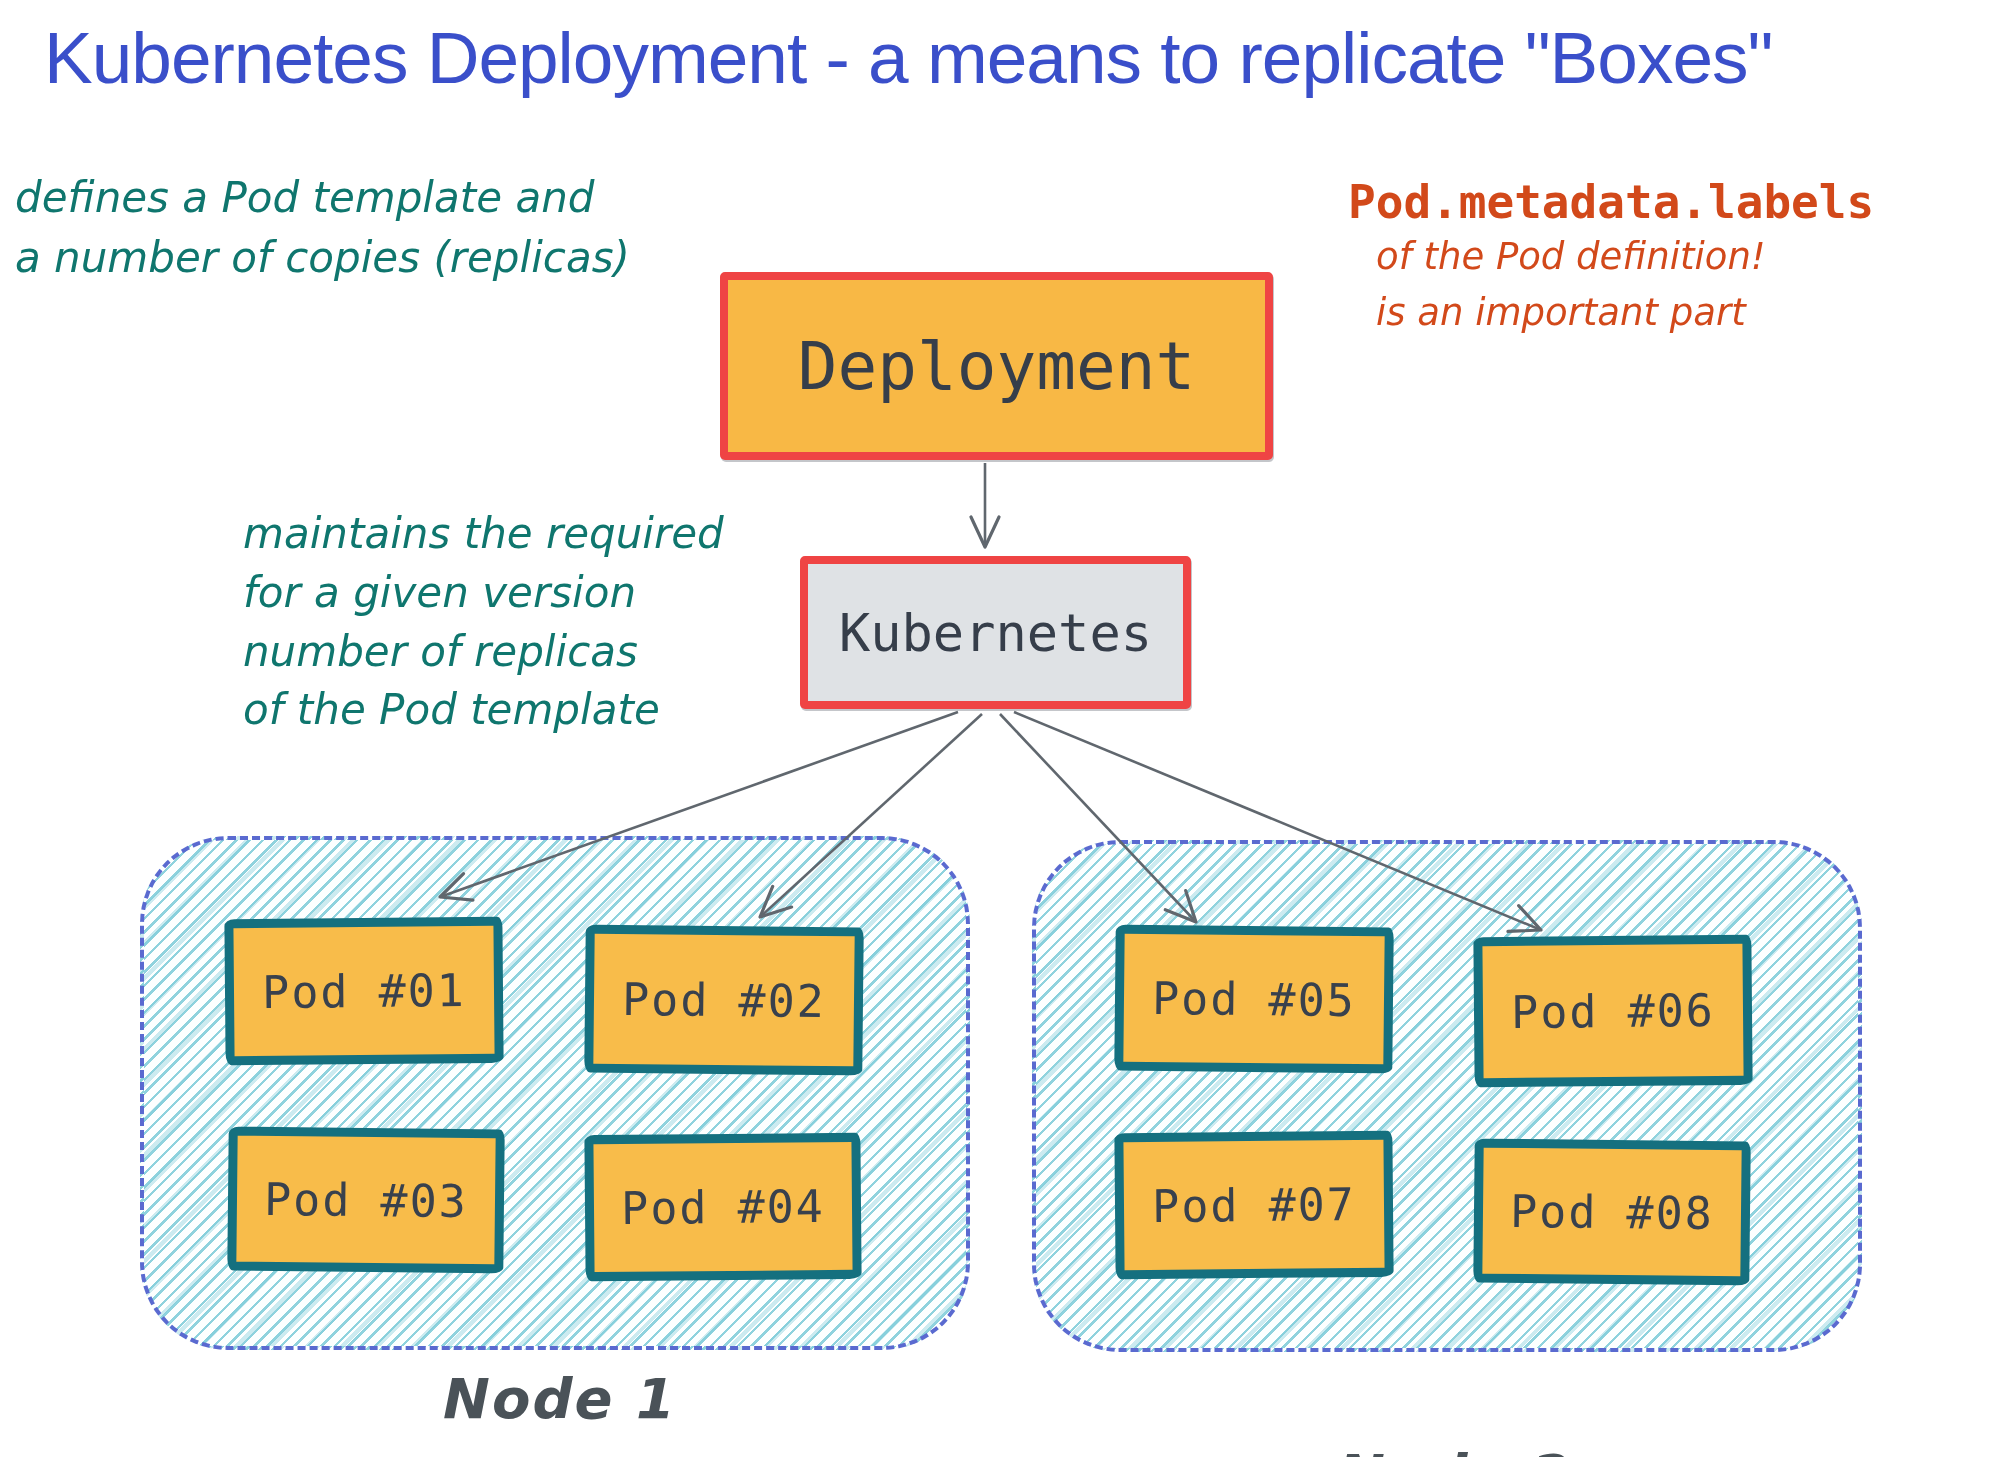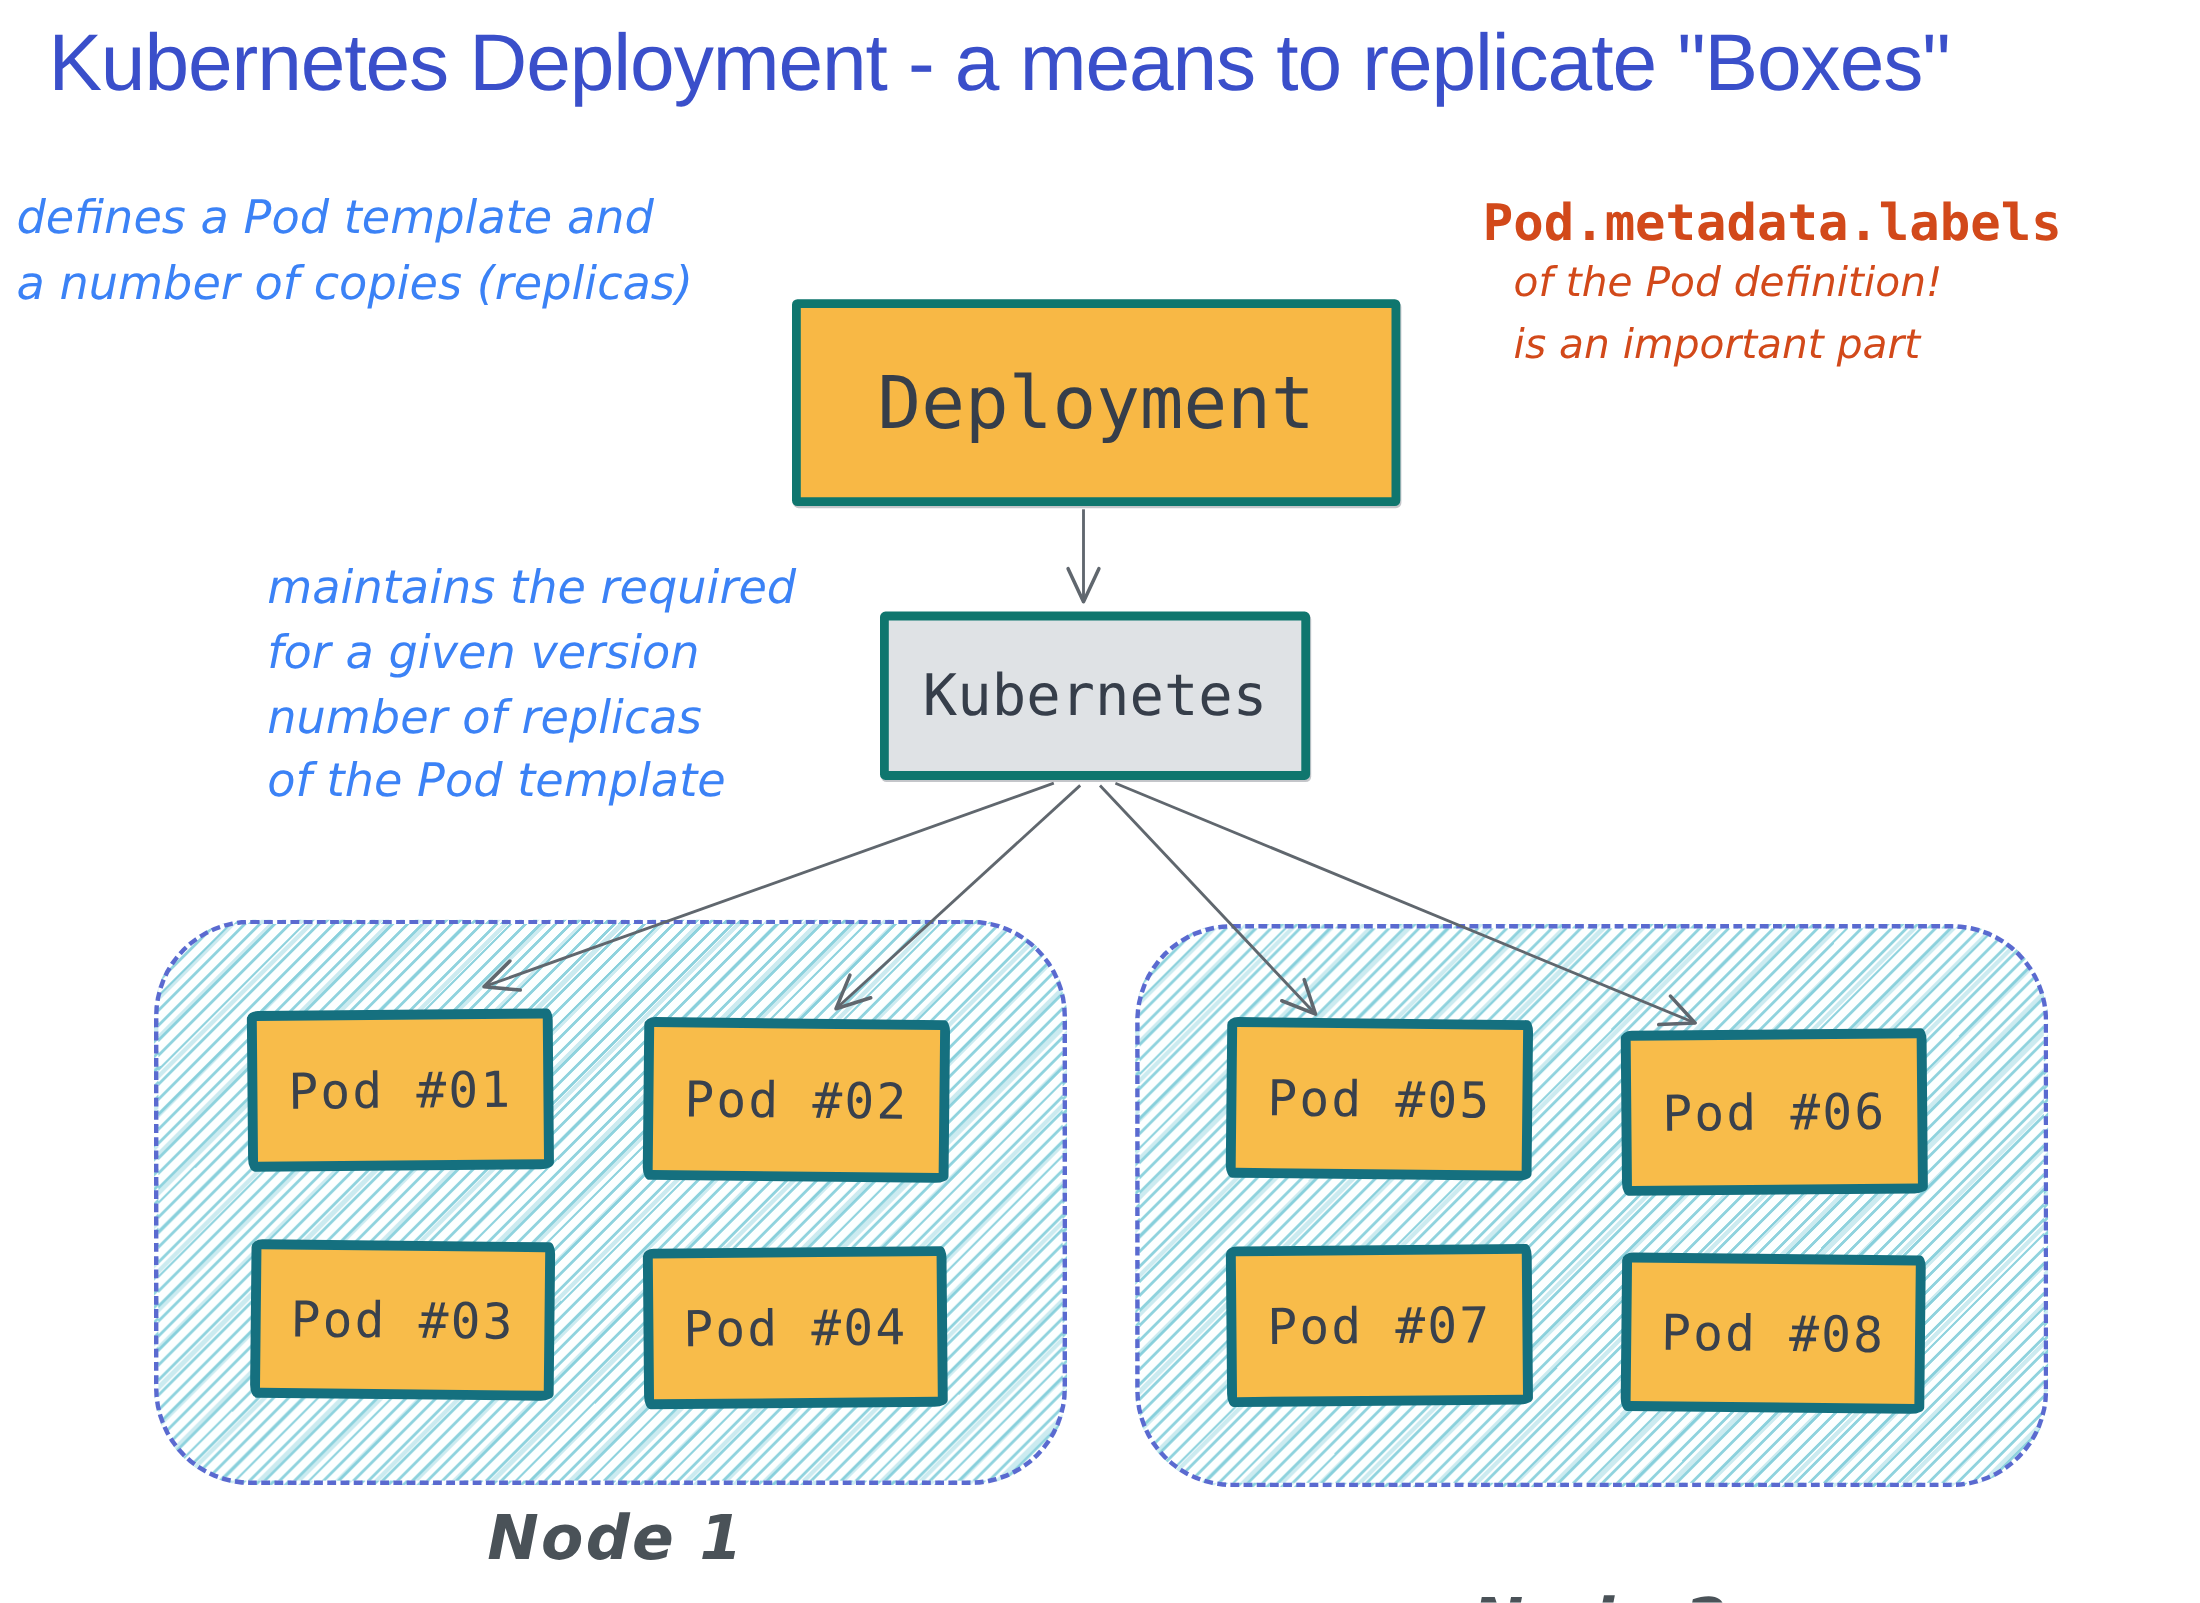--- a/index.html
+++ b/index.html
@@ -9,35 +9,35 @@
   }
   
   .title{
     position:absolute;left:44px;top:16px;
     font-size:73px;font-weight:500;letter-spacing:-1px;white-space:nowrap;
     color:#3a4fca;
   }
   
   .hand{
     font-family:"DejaVu Sans",sans-serif;font-style:italic;
-    color:#3b82f6;
+    color:#0f766e;
   }
   .note-deployment{position:absolute;left:15px;top:168px;font-size:42px;line-height:1.42;}
   .note-replicaset{position:absolute;left:243px;top:505px;font-size:42px;line-height:1.40;}
   .note-labels{position:absolute;left:1348px;top:175px;}
   .note-labels .code{
     font-family:"DejaVu Sans Mono",monospace;font-style:normal;
     font-size:46px;font-weight:bold;color:#d2491a;white-space:nowrap;
   }
   .note-labels .hl{font-size:37px;line-height:1.5;color:#d2491a;margin-left:28px;}
   
   .kbox{
     position:absolute;display:flex;align-items:center;justify-content:center;
     font-family:"DejaVu Sans Mono",monospace;color:#363e4a;
-    border:8px solid #0f766e;border-radius:5px;box-sizing:border-box;
+    border:8px solid #ef4444;border-radius:5px;box-sizing:border-box;
     box-shadow:1px 2px 0 rgba(86,93,102,0.35);
   }
   .box-deployment{left:720px;top:272px;width:553px;height:188px;background:#f8b845;font-size:66px;}
   .box-replicaset{left:800px;top:556px;width:391px;height:153px;background:#dfe2e5;font-size:52px;}
   
   .node{
     position:absolute;box-sizing:border-box;
     border:4px dashed #5a6ad0;border-radius:88px;
     background-color:#fdffff;
     background-image:

